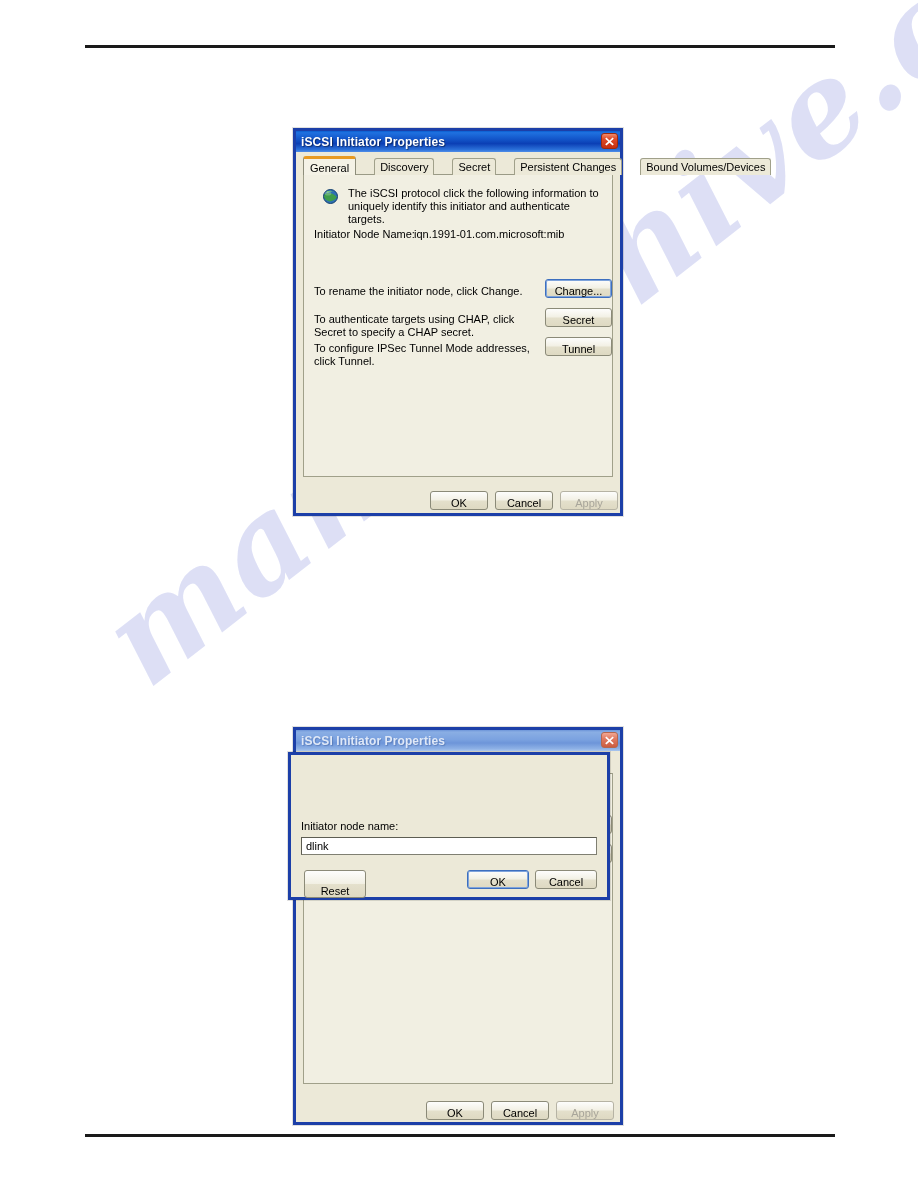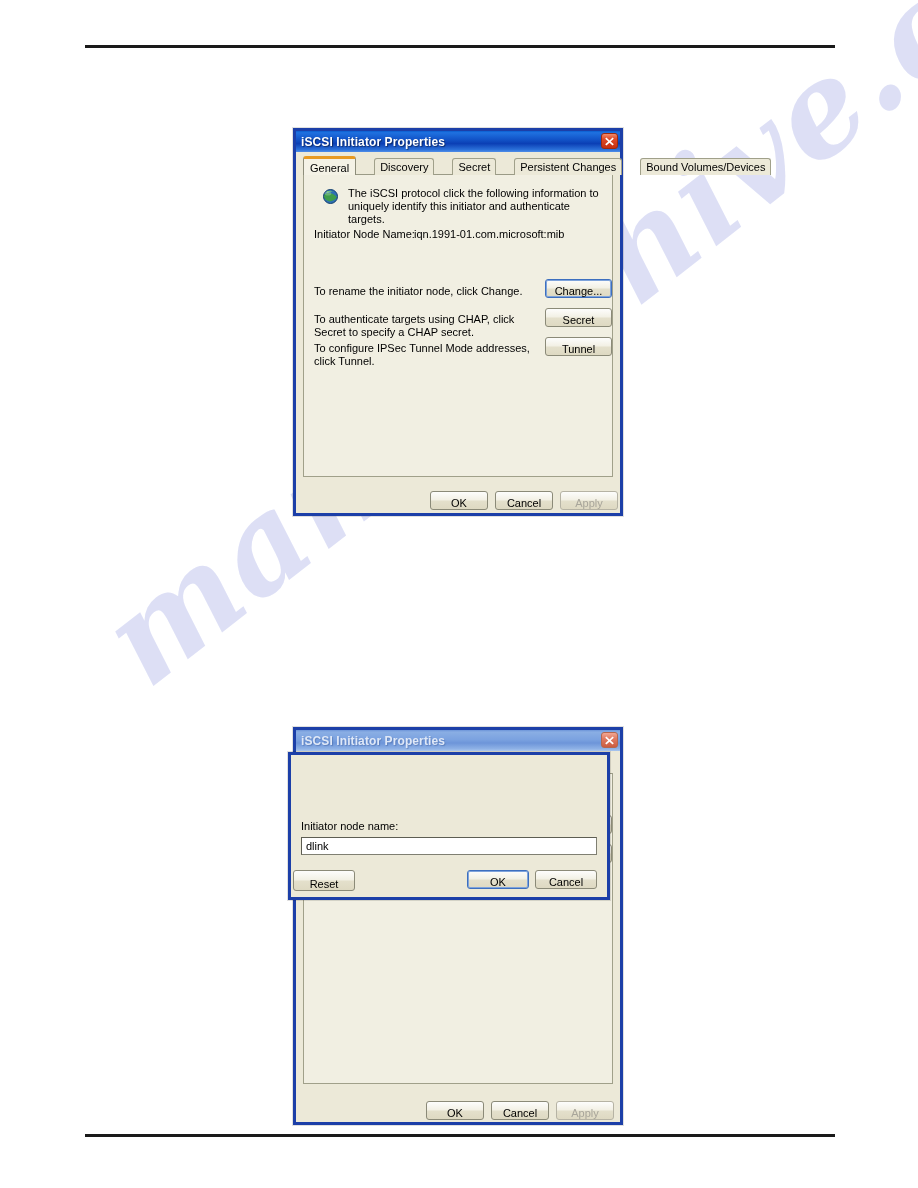--- a/index.html
+++ b/index.html
@@ -324,21 +324,21 @@
 <div class="xp-window frame-thick" id="dlg2-modal" style="left:288px; top:752px; width:322px; height:148px; z-index:9;">
 
 
 
   <div class="body-text" style="left:10px; top:65px;">Initiator node name:</div>
 
   <div class="xp-input" style="left:10px; top:82px; width:296px; height:18px;">
     <span>dlink</span>
   </div>
 
-  <div class="xp-btn" style="left:2px; top:115px; width:62px; height:21px;">
+  <div class="xp-btn" style="left:13px; top:115px; width:62px; height:28px;">
     <span>Reset</span>
   </div>
   <div class="xp-btn default" style="left:176px; top:115px; width:62px; height:19px;">
     <span>OK</span>
   </div>
   <div class="xp-btn" style="left:244px; top:115px; width:62px; height:19px;">
     <span>Cancel</span>
   </div>
 </div>
 

